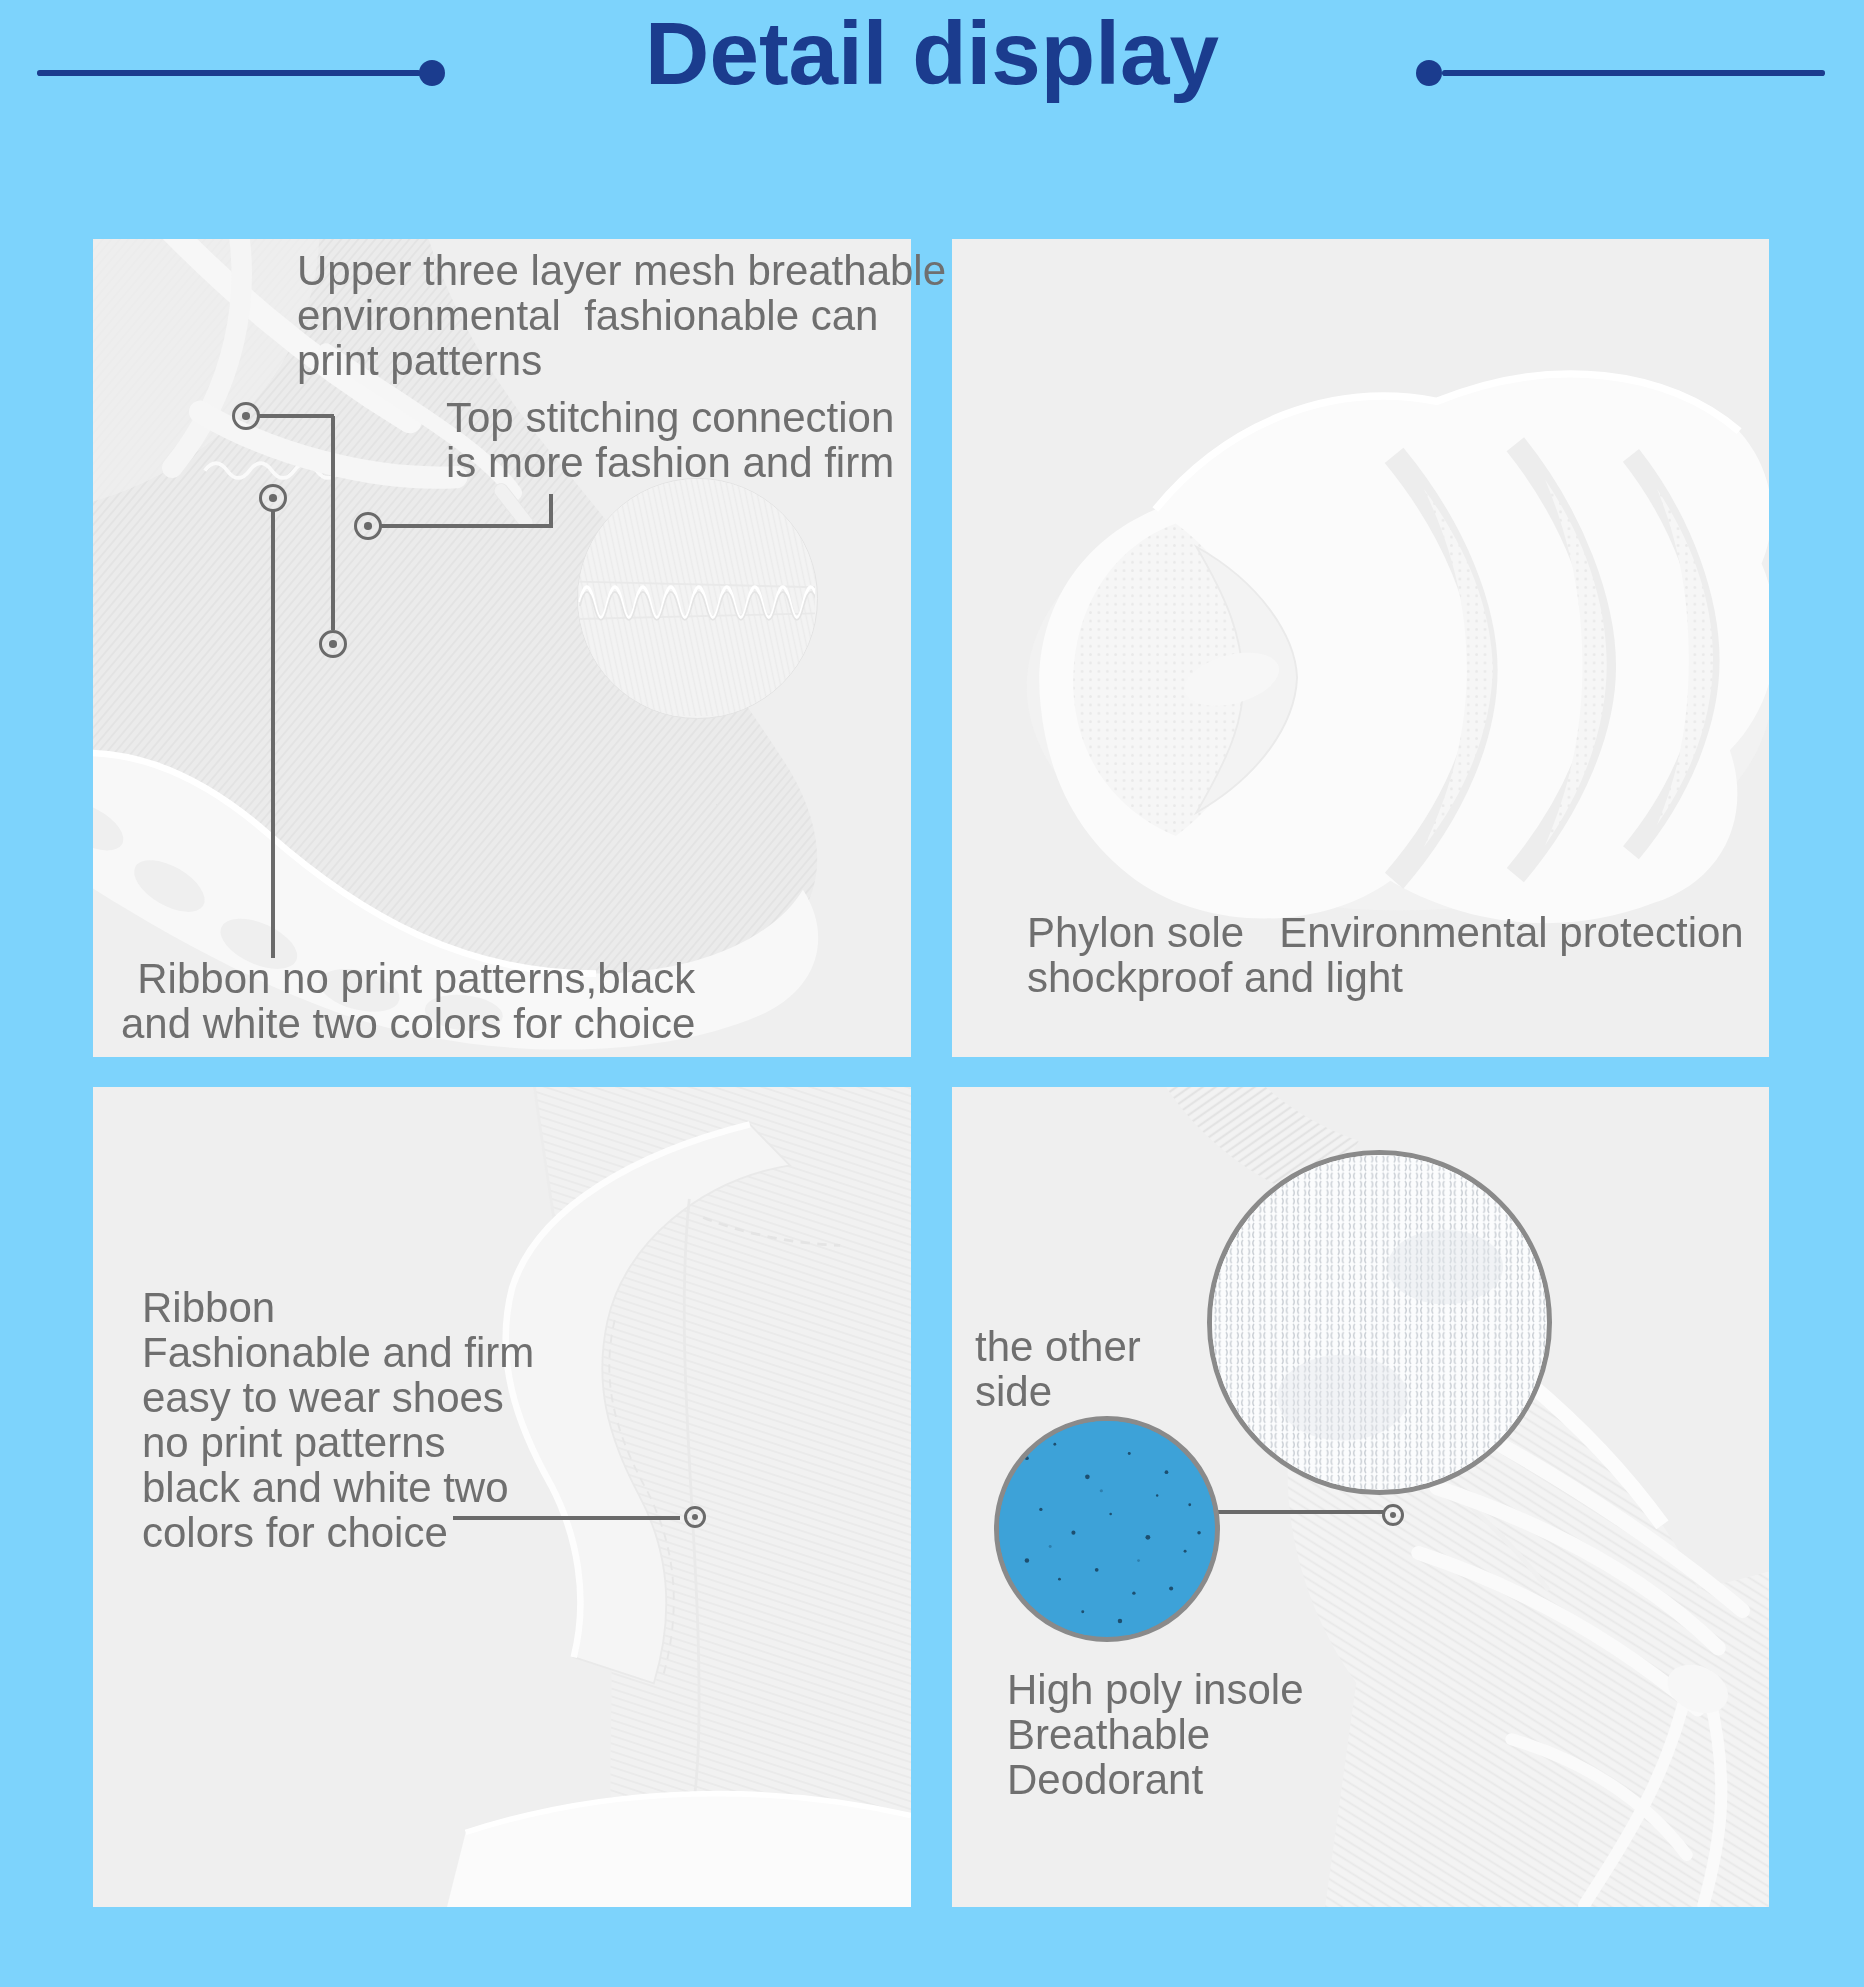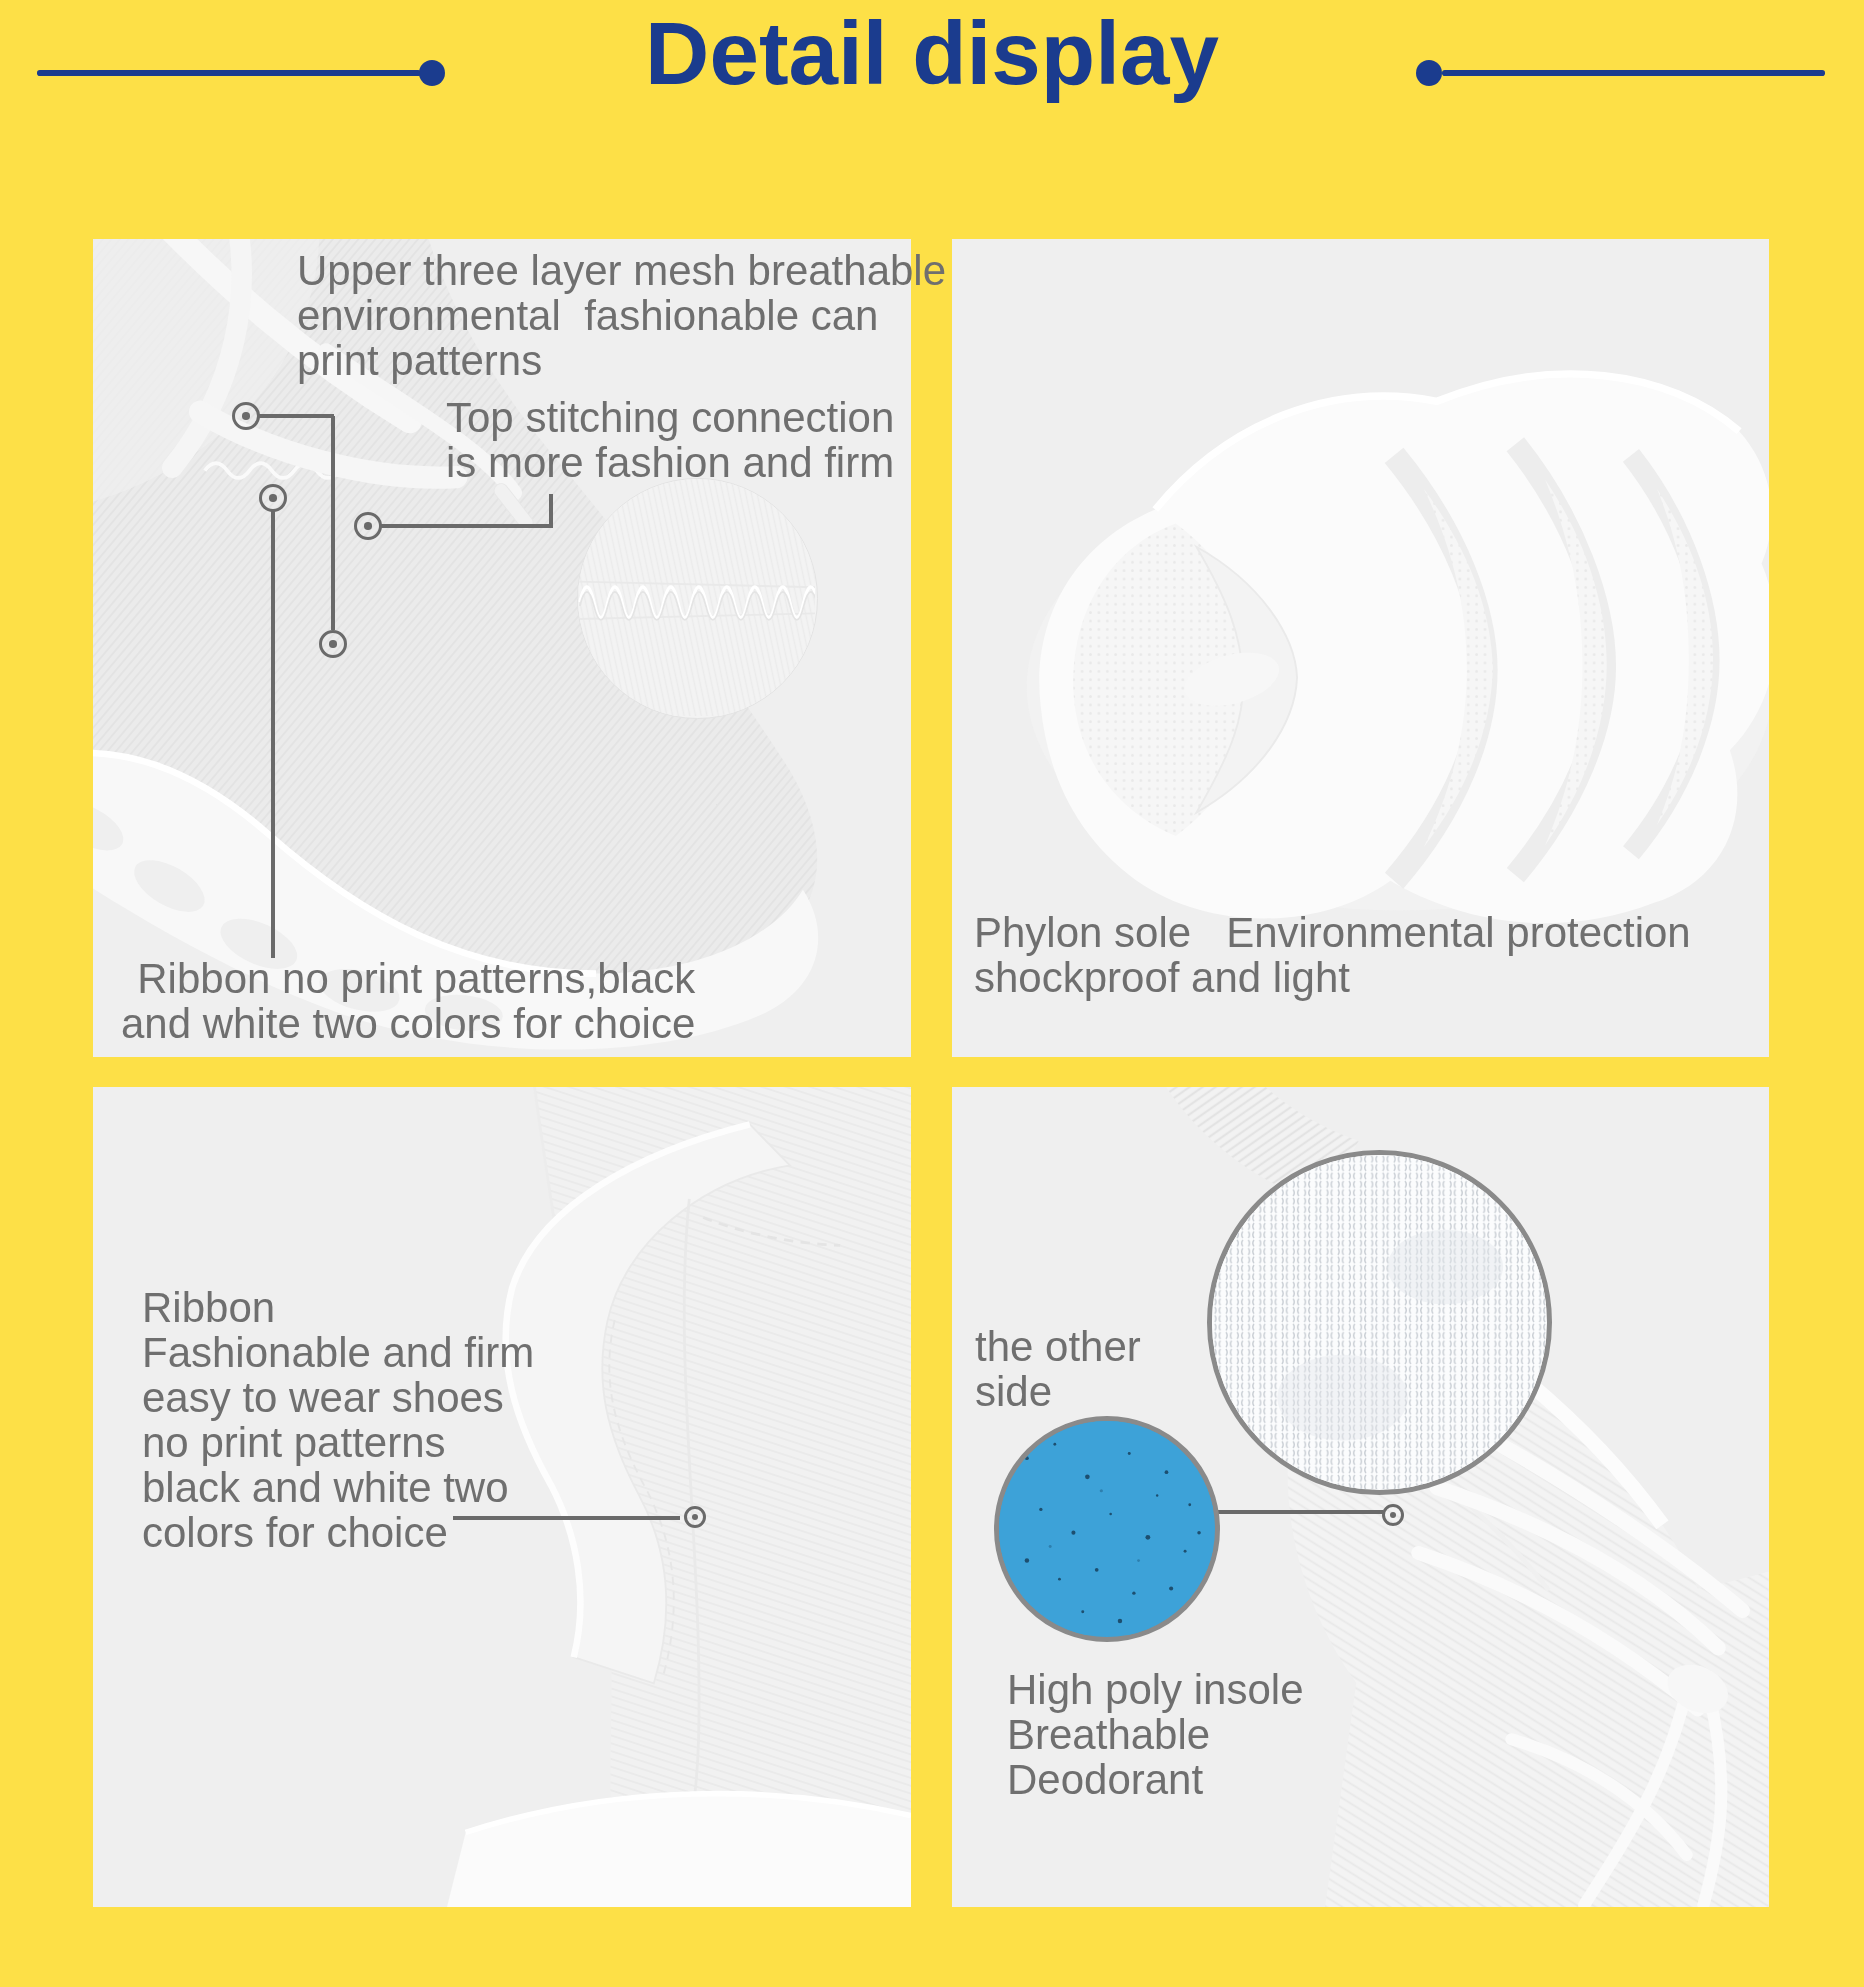--- a/index.html
+++ b/index.html
@@ -1,16 +1,16 @@
 <!DOCTYPE html>
 <html style="font-size:15px"><head>
 <meta charset="utf-8">
 <style>
   html,body{margin:0;padding:0;background:#ffffff;}
-  .page{position:relative;width:1864px;height:1988px;background:#fde047;overflow:hidden;
+  .page{position:relative;width:1864px;height:1988px;background:#7dd3fc;overflow:hidden;
         font-family:"Liberation Sans",sans-serif;}
   .title{position:absolute;left:0;right:0;top:1.9px;text-align:center;
          font-size:89px;font-weight:700;color:#1b3c8e;letter-spacing:0px;}
   .dline{position:absolute;height:5.6px;background:#1b3c8e;border-radius:2.8px;}
   .ddot{position:absolute;width:26px;height:26px;border-radius:50%;background:#1b3c8e;}
   .panel{position:absolute;background:#efefef;overflow:hidden;}
   .panel svg.photo{position:absolute;left:0;top:0;}
   .note{position:absolute;color:#6f6f6f;font-size:42px;line-height:45px;white-space:pre-wrap;}
   .cline{position:absolute;background:#6a6a6a;}
   .cmark{position:absolute;box-sizing:border-box;width:28px;height:28px;border:3.7px solid #6a6a6a;border-radius:50%;}
@@ -119,21 +119,21 @@
       <path d="M262,330 C330,368 368,425 370,470 C368,520 330,576 262,615 C300,550 314,512 312,470 C310,425 296,388 262,330 Z" fill="#f3f3f3" stroke="#eaeaea" stroke-width="2"></path>
       <ellipse cx="300" cy="472" rx="52" ry="26" transform="rotate(-15 300 472)" fill="#f7f7f7"></ellipse>
       <path d="M474,232 C540,312 572,398 572,462 C572,530 540,612 474,688" fill="none" stroke="#ededed" stroke-width="26"></path>
       <path d="M604,220 C668,300 700,392 700,458 C700,524 668,606 604,682" fill="none" stroke="#ededed" stroke-width="24"></path>
       <path d="M728,232 C786,306 812,390 812,452 C812,512 786,588 728,658" fill="none" stroke="#ededed" stroke-width="22"></path>
       <path d="M506,268 C556,336 578,400 580,460 C578,522 556,586 506,652 C540,580 552,520 552,460 C552,402 540,338 506,268 Z" fill="url(#p-dot)"></path>
       <path d="M636,258 C682,326 702,396 702,456 C702,516 682,584 636,650 C666,580 676,518 676,456 C676,396 666,330 636,258 Z" fill="url(#p-dot)"></path>
       <path d="M756,268 C798,332 816,394 816,450 C816,506 798,566 756,628 C782,566 790,510 790,450 C790,392 782,332 756,268 Z" fill="url(#p-dot)"></path>
     </svg>
   </div>
-  <div class="note" style="left:974px;top:910px;">Phylon sole   Environmental protection
+  <div class="note" style="left:1027px;top:910px;">Phylon sole   Environmental protection
 shockproof and light</div>
 
   <div class="panel" style="left:93px;top:1087px;width:818px;height:820px;">
     <svg class="photo" width="818" height="820" viewBox="0 0 878 880">
       <defs>
         <pattern id="p-knit2" width="8" height="8" patternUnits="userSpaceOnUse" patternTransform="rotate(18)">
           <rect width="8" height="8" fill="#f1f1f1"></rect>
             <line x1="0" y1="2" x2="8" y2="2" stroke="#e9e9e9" stroke-width="1.6"></line>
         </pattern>
       </defs>

